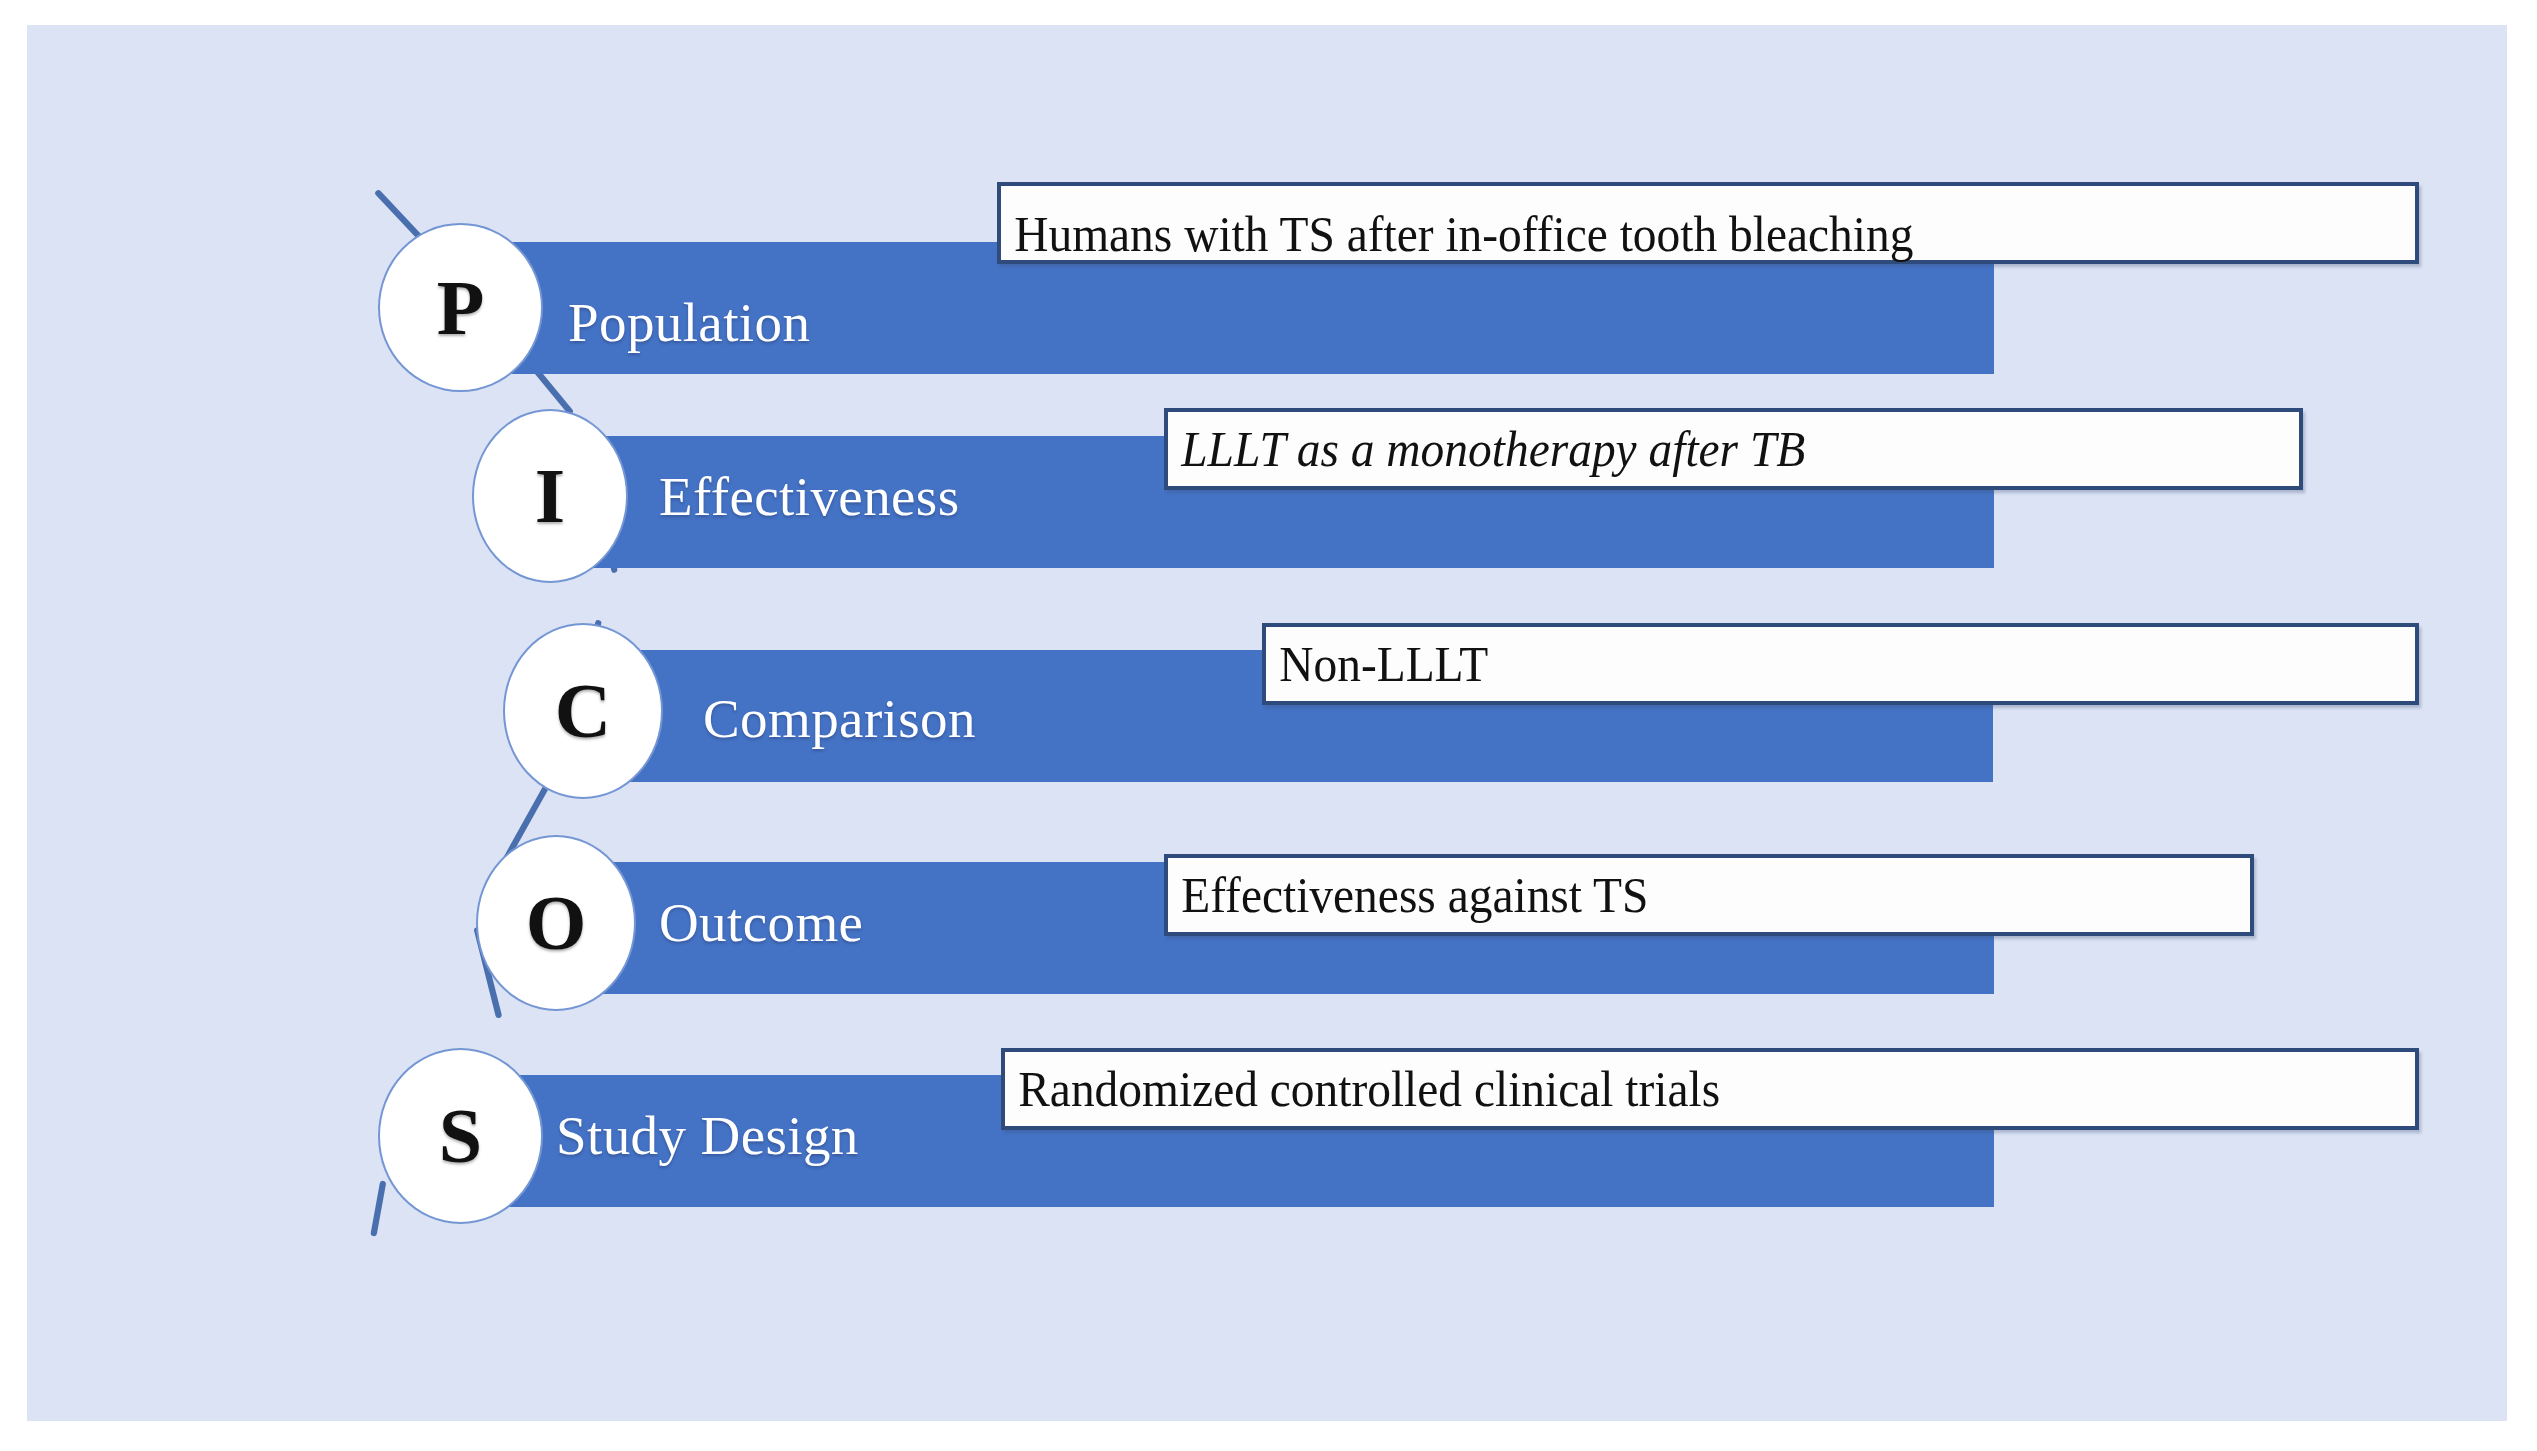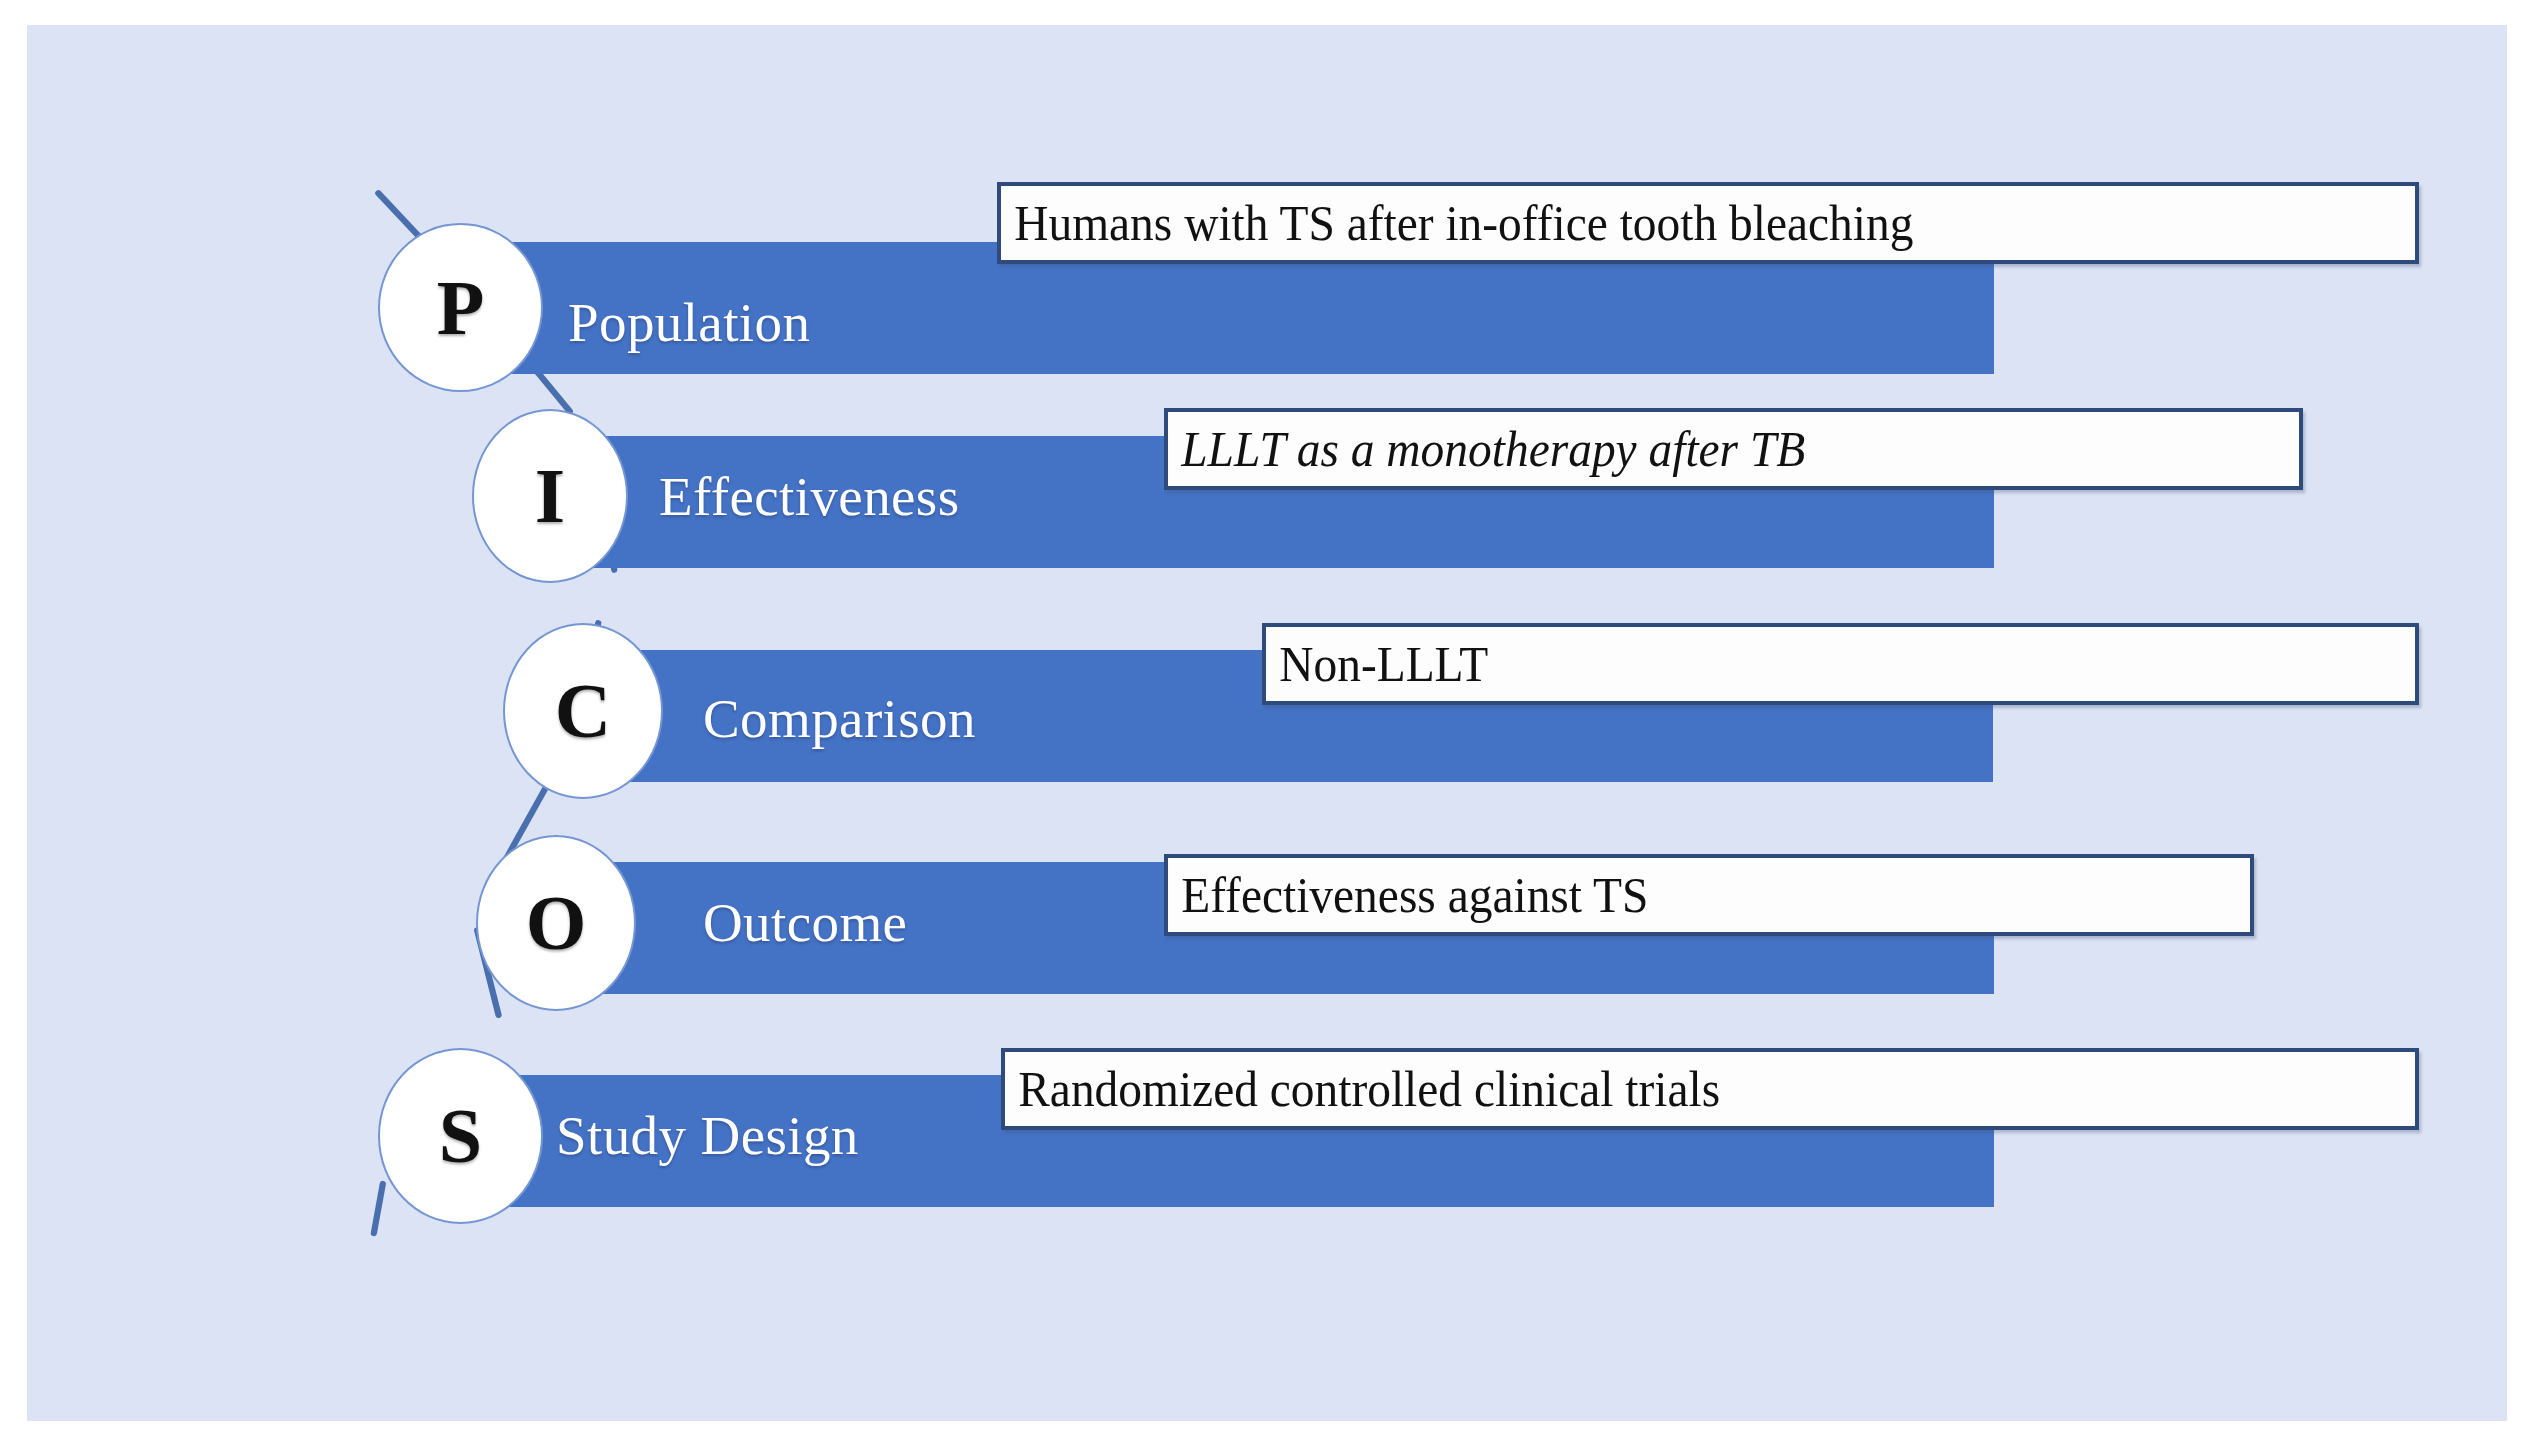--- a/index.html
+++ b/index.html
@@ -135,21 +135,21 @@
   </svg>
 
   <div id="picos">
 
     <div class="row">
       <div class="bar" style="left:481px; top:242px; width:1513px; height:132px;"></div>
       <div class="badge" style="left:378px; top:223px; width:165px; height:169px;">
         <span class="badge-letter">P</span>
       </div>
       <div class="bar-label" style="left:568px; top:271px;margin-top:24px;">Population</div>
-      <div class="callout" style="left:997px; top:182px; width:1422px; height:82px;">
+      <div class="callout" style="left:997px; top:182px; width:1422px; height:82px;align-items:flex-end;">
         <span class="callout-text">Humans with TS after in-office tooth bleaching</span>
       </div>
     </div>
 
     <div class="row">
       <div class="bar" style="left:543px; top:436px; width:1451px; height:132px;"></div>
       <div class="badge" style="left:472px; top:409px; width:156px; height:174px;">
         <span class="badge-letter">I</span>
       </div>
       <div class="bar-label" style="left:659px; top:469px;">Effectiveness</div>
@@ -167,21 +167,21 @@
       <div class="callout" style="left:1262px; top:623px; width:1157px; height:82px;">
         <span class="callout-text">Non-LLLT</span>
       </div>
     </div>
 
     <div class="row">
       <div class="bar" style="left:561px; top:862px; width:1433px; height:132px;"></div>
       <div class="badge" style="left:476px; top:835px; width:160px; height:176px;">
         <span class="badge-letter">O</span>
       </div>
-      <div class="bar-label" style="left:659px; top:895px;margin-left:44px;">Outcome</div>
+      <div class="bar-label" style="left:659px; top:895px;">Outcome</div>
       <div class="callout" style="left:1164px; top:854px; width:1090px; height:82px;">
         <span class="callout-text">Effectiveness against TS</span>
       </div>
     </div>
 
     <div class="row">
       <div class="bar" style="left:463px; top:1075px; width:1531px; height:132px;"></div>
       <div class="badge" style="left:378px; top:1048px; width:165px; height:176px;">
         <span class="badge-letter">S</span>
       </div>

